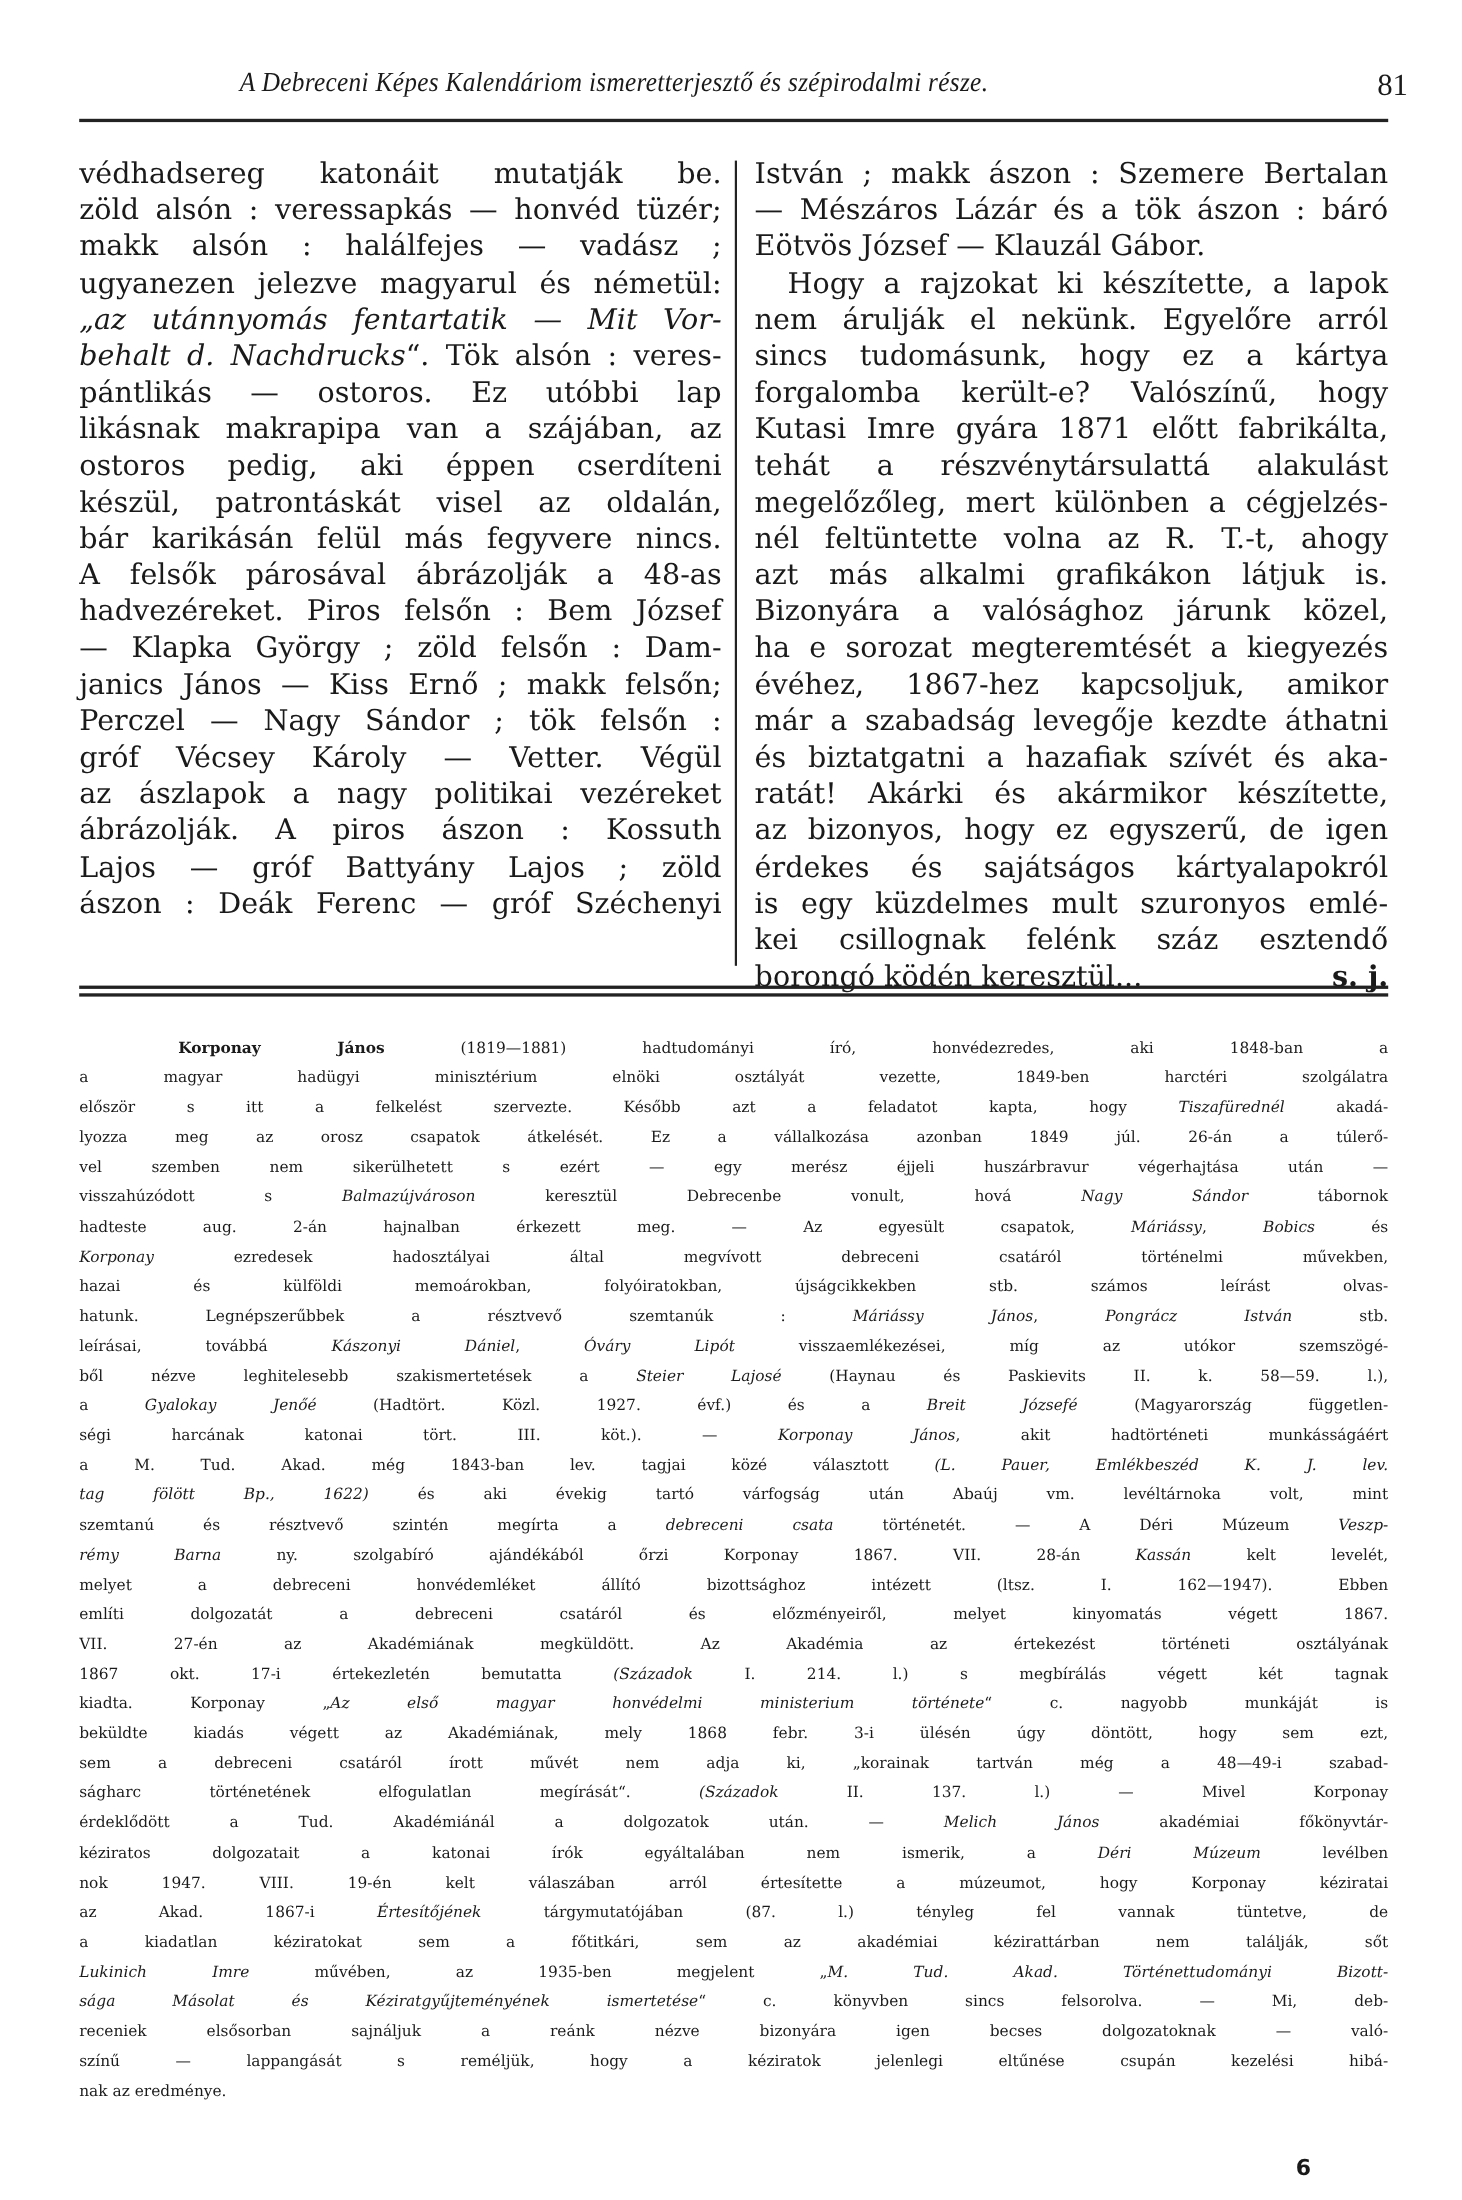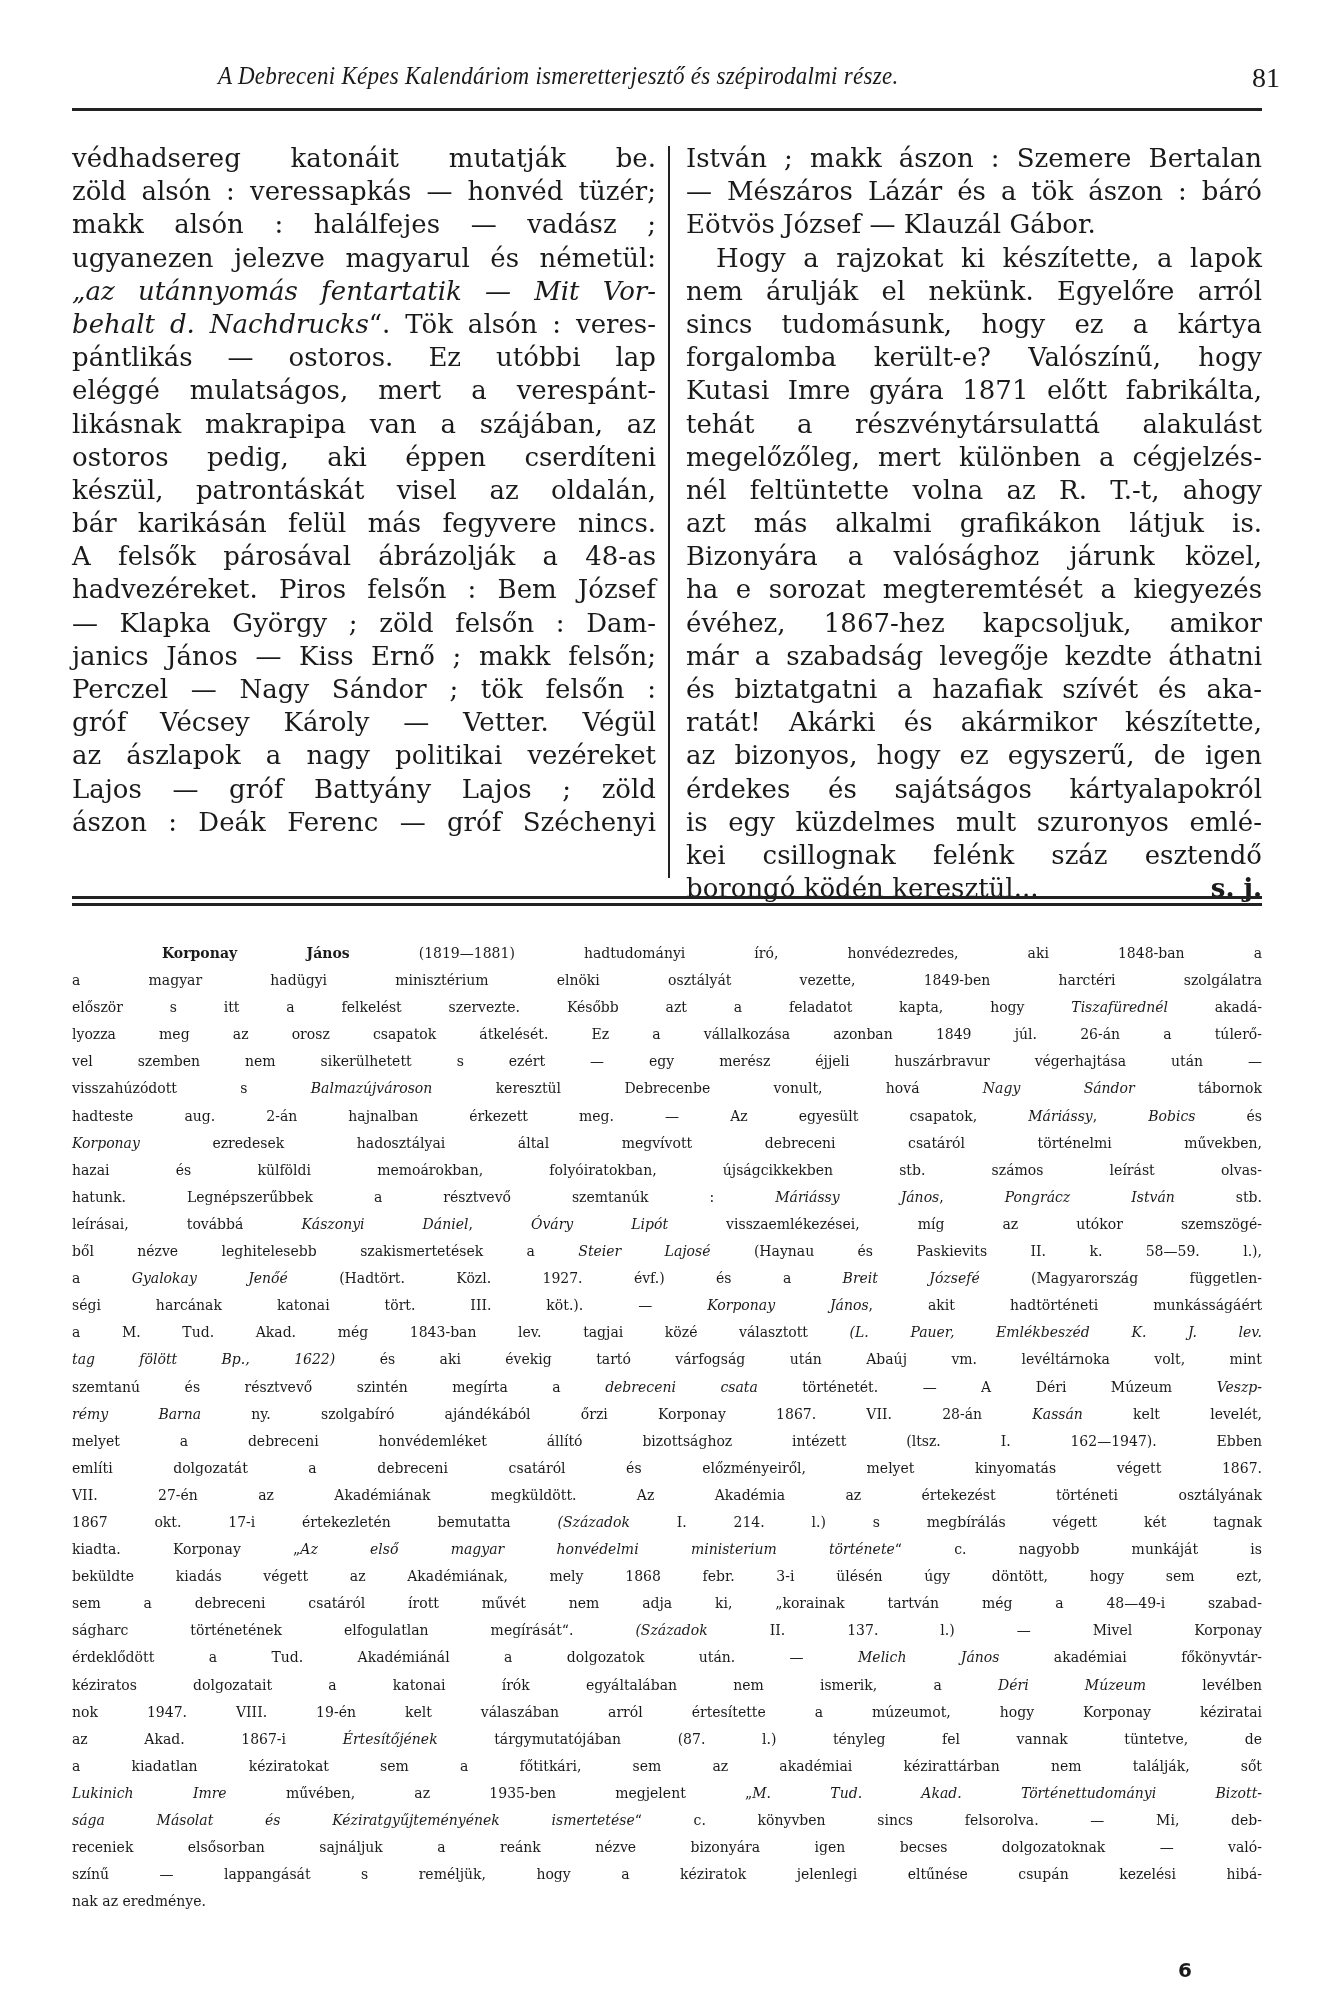--- a/index.html
+++ b/index.html
@@ -39,32 +39,32 @@
 <div class="header-rule"></div>
 
 <div class="col col-left" id="col-left">
     <span class="line"><span>védhadsereg katonáit mutatják be.</span></span>
     <span class="line"><span>zöld alsón : veressapkás — honvéd tüzér;</span></span>
     <span class="line"><span>makk alsón : halálfejes — vadász ;</span></span>
     <span class="line"><span>ugyanezen jelezve magyarul és németül:</span></span>
     <span class="line"><i>„az utánnyomás fentartatik — Mit Vor-</i></span>
     <span class="line"><i>behalt d. Nachdrucks</i>“. Tök alsón : veres-</span>
     <span class="line"><span>pántlikás — ostoros. Ez utóbbi lap</span></span>
-    <span class="line"><span>eléggé mulatságos, mert a verespánt-</span></span>
     <span class="line"><span>likásnak makrapipa van a szájában, az</span></span>
     <span class="line"><span>ostoros pedig, aki éppen cserdíteni</span></span>
     <span class="line"><span>készül, patrontáskát visel az oldalán,</span></span>
     <span class="line"><span>bár karikásán felül más fegyvere nincs.</span></span>
     <span class="line"><span>A felsők párosával ábrázolják a 48-as</span></span>
     <span class="line"><span>hadvezéreket. Piros felsőn : Bem József</span></span>
     <span class="line"><span>— Klapka György ; zöld felsőn : Dam-</span></span>
     <span class="line"><span>janics János — Kiss Ernő ; makk felsőn;</span></span>
     <span class="line"><span>Perczel — Nagy Sándor ; tök felsőn :</span></span>
     <span class="line"><span>gróf Vécsey Károly — Vetter. Végül</span></span>
     <span class="line"><span>az ászlapok a nagy politikai vezéreket</span></span>
+    <span class="line"><span>ábrázolják. A piros ászon : Kossuth</span></span>
     <span class="line"><span>Lajos — gróf Battyány Lajos ; zöld</span></span>
     <span class="line"><span>ászon : Deák Ferenc — gróf Széchenyi</span></span>
   </div>
 <div class="col-divider"></div>
 <div class="col col-right" id="col-right">
     <span class="line"><span>István ; makk ászon : Szemere Bertalan</span></span>
     <span class="line"><span>— Mészáros Lázár és a tök ászon : báró</span></span>
     <span class="line last"><span>Eötvös József — Klauzál Gábor.</span></span>
     <span class="line indent"><span>Hogy a rajzokat ki készítette, a lapok</span></span>
     <span class="line"><span>nem árulják el nekünk. Egyelőre arról</span></span>

